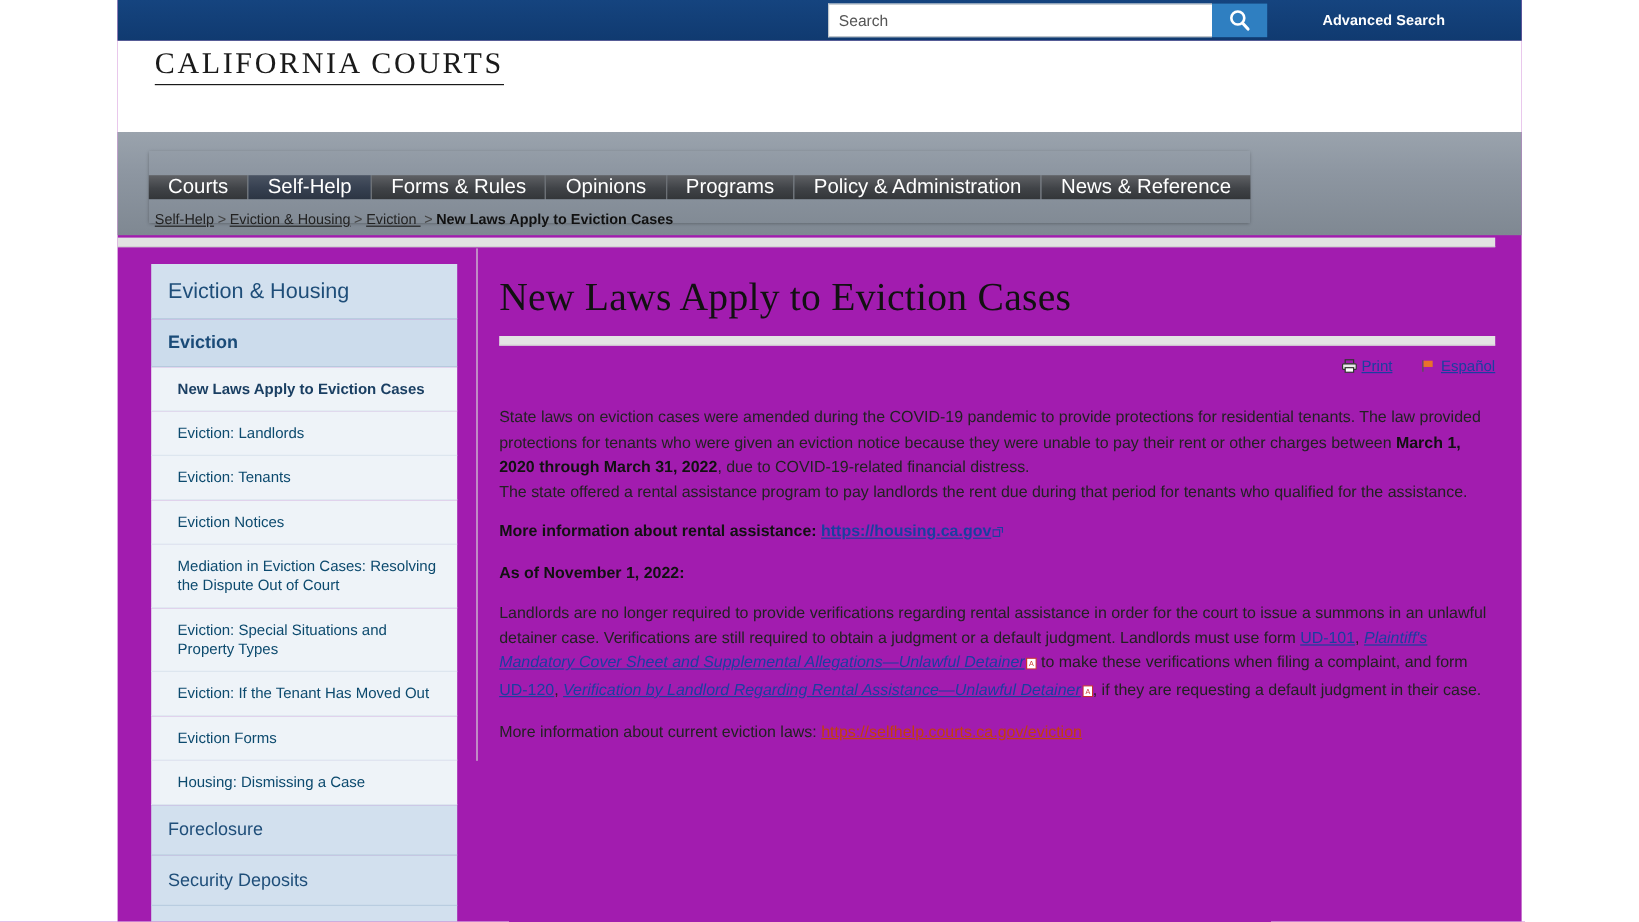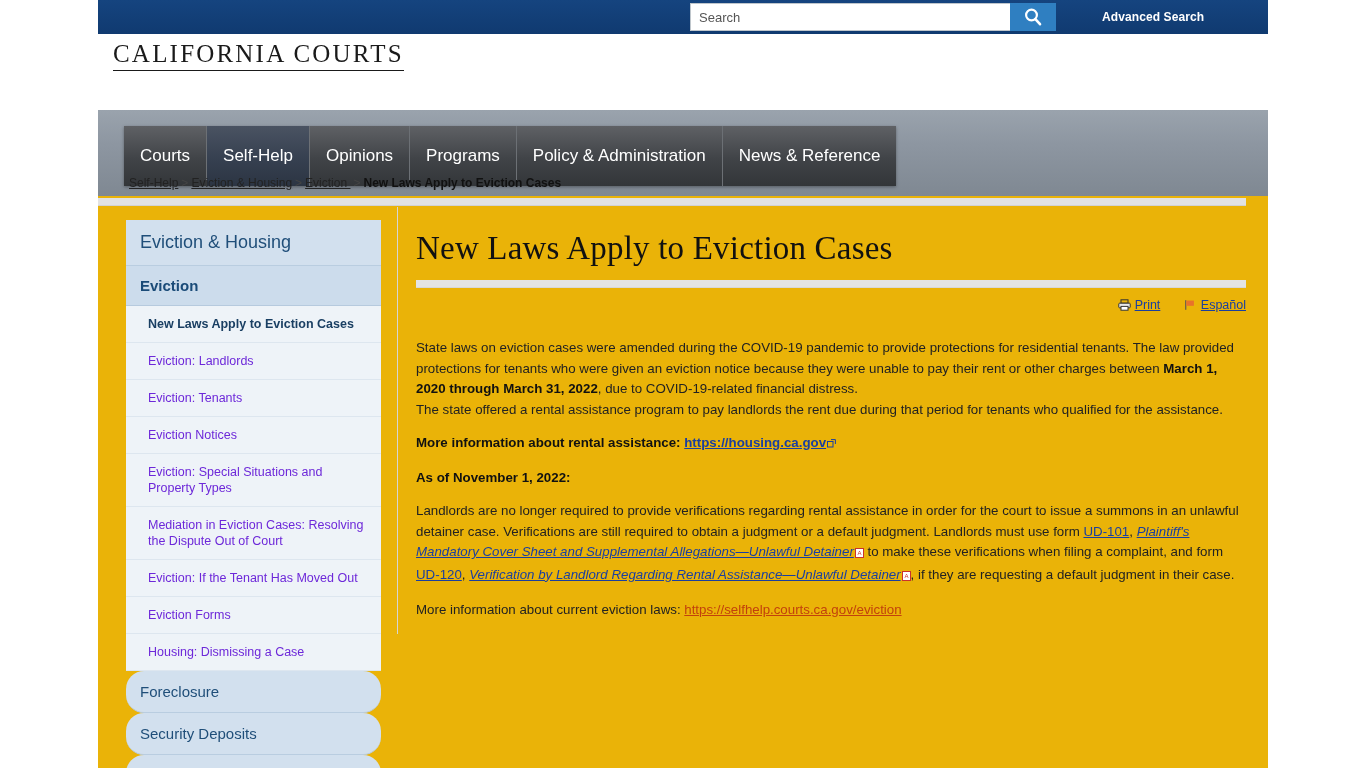--- a/index.html
+++ b/index.html
@@ -13,21 +13,21 @@
     font-family: "Liberation Sans", sans-serif;
     overflow: hidden;
     position: relative;
   }
   .page-shell {
     position: absolute;
     left: 98px;
     top: 0;
     width: 1170px;
     min-height: 768px;
-    background: #eab308;
+    background: #a21caf;
     box-shadow: 0 0 0 0 transparent;
   }
   .gutter-left {
     position: absolute;
     left: 0; top: 0; width: 98px; height: 768px;
     background: #ffffff;
   }
   .gutter-right {
     position: absolute;
     left: 1268px; top: 0; width: 98px; height: 768px;
@@ -86,21 +86,21 @@
   }
 
   
   .logo-band {
     height: 76px;
     background: #ffffff;
     position: relative;
   }
   .logo {
     position: absolute;
-    left: 15px;
+    left: 31px;
     top: 6px;
     color: #1a1a1a;
   }
   .logo-main {
     font-family: "Liberation Serif", serif;
     font-size: 25px;
     letter-spacing: 2.2px;
     line-height: 28px;
     border-bottom: 1.5px solid #1a1a1a;
     padding-bottom: 2px;
@@ -122,20 +122,21 @@
     padding: 14px 0 0 0;
     box-sizing: border-box;
   }
   .nav {
     position: absolute;
     left: 26px;
     top: 16px;
     display: flex;
     height: 60px;
     box-shadow: 0 1px 3px rgba(0,0,0,.35);
+    align-items: center;
   }
   .nav-item {
     display: flex;
     align-items: center;
     justify-content: center;
     color: #ffffff;
     font-size: 17px;
     padding: 0 16px;
     background: linear-gradient(#5f6165, #404347 55%, #333639);
     border-right: 1px solid #6c7075;
@@ -197,39 +198,38 @@
   .side-section {
     background: #ccdcec;
     color: #1a4b78;
     font-size: 15px;
     font-weight: bold;
     padding: 11px 14px;
     border-bottom: 1px solid #b6cade;
   }
   .side-sub {
     background: #eef3f8;
-    color: #6d28d9;
+    color: #0c4a6e;
     font-size: 12.5px;
     padding: 10px 14px 10px 22px;
     border-bottom: 1px solid #dde6ef;
     line-height: 16px;
     cursor: pointer;
   }
   .side-sub.active {
     font-weight: bold;
     color: #1a3f63;
   }
   .side-major {
     background: #d2e0ee;
     color: #1f4e79;
     font-size: 15px;
     padding: 12px 14px;
     border-bottom: 1px solid #b9cde0;
     cursor: pointer;
-    border-radius: 18px;
   }
 
   
   .main {
     position: absolute;
     left: 299px;
     top: 0;
     width: 860px;
     border-left: 1px solid #d5d5d5;
     min-height: 420px;
@@ -309,20 +309,21 @@
   <div class="logo-band">
     <div class="logo">
       <div class="logo-main">CALIFORNIA COURTS</div>
     </div>
   </div>
 
   <div class="navband">
     <div class="nav">
       <a class="nav-item" href="#">Courts</a>
       <a class="nav-item active" href="#">Self-Help</a>
+      <a class="nav-item" href="#">Forms &amp; Rules</a>
       <a class="nav-item" href="#">Opinions</a>
       <a class="nav-item" href="#">Programs</a>
       <a class="nav-item" href="#">Policy &amp; Administration</a>
       <a class="nav-item" href="#">News &amp; Reference</a>
     </div>
   </div>
 </div>
 
 <div class="breadcrumb">
   <a href="#">Self-Help</a><span class="sep">&gt;</span><a href="#">Eviction &amp; Housing</a><span class="sep">&gt;</span><a href="#">Eviction </a><span class="sep">&gt;</span><span class="current">New Laws Apply to Eviction Cases</span>
@@ -333,22 +334,22 @@
 <div class="content-area">
 
   <div class="sidebar">
     <div class="side-top">Eviction &amp; Housing</div>
     <div class="side-section">Eviction</div>
 
     <div class="side-sub active">New Laws Apply to Eviction Cases</div>
     <div class="side-sub">Eviction: Landlords</div>
     <div class="side-sub">Eviction: Tenants</div>
     <div class="side-sub">Eviction Notices</div>
+    <div class="side-sub">Mediation in Eviction Cases: Resolving the Dispute Out of Court</div>
     <div class="side-sub">Eviction: Special Situations and Property Types</div>
-    <div class="side-sub">Mediation in Eviction Cases: Resolving the Dispute Out of Court</div>
     <div class="side-sub">Eviction: If the Tenant Has Moved Out</div>
     <div class="side-sub">Eviction Forms</div>
     <div class="side-sub">Housing: Dismissing a Case</div>
 
     <div class="side-major">Foreclosure</div>
     <div class="side-major">Security Deposits</div>
     <div class="side-major">FAQs</div>
 
   </div>
 

